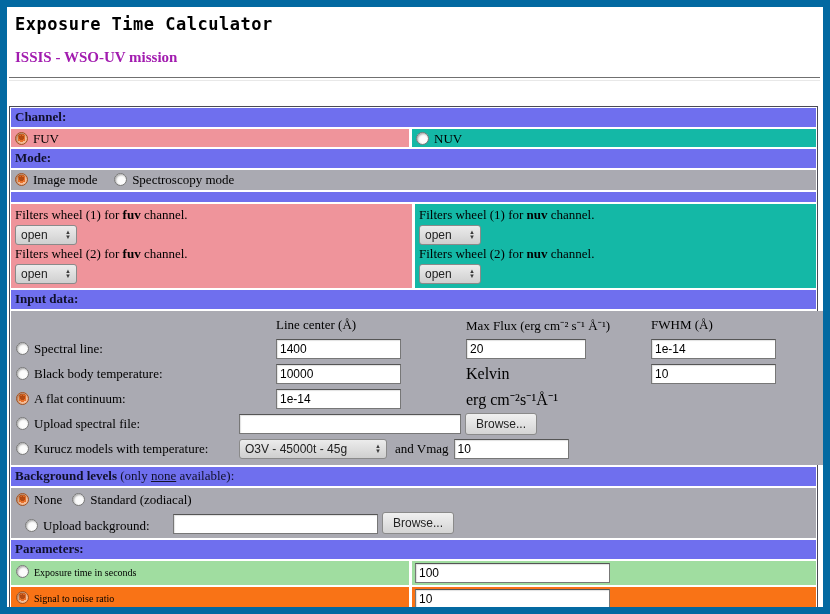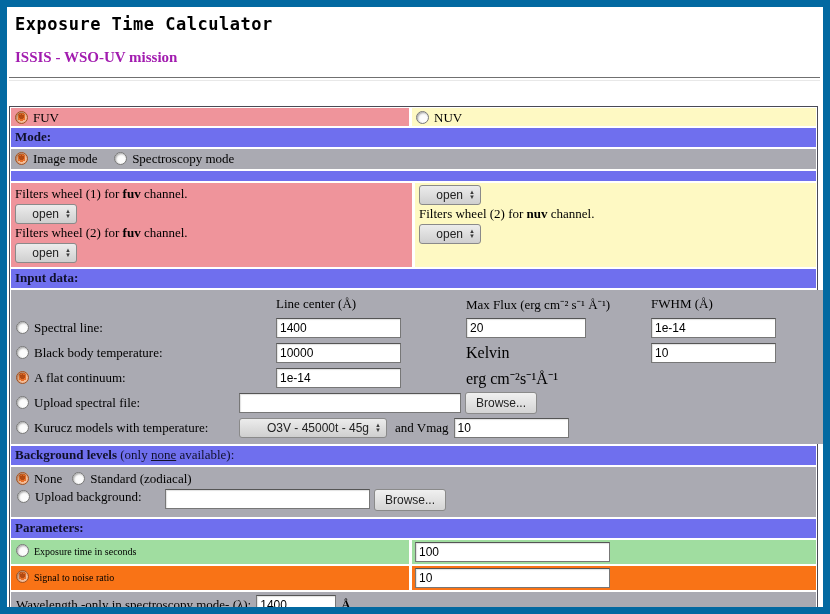--- a/index.html
+++ b/index.html
@@ -10,74 +10,77 @@
   .subtitle a{color:#a21caf;text-decoration:none;cursor:pointer;}
   .rule{margin:11px 3px 0 2px;height:2px;border:none;border-top:1px solid #707070;border-bottom:1px solid #e8e8e8;}
   .etc{margin:25px 5px 0 2px;border:1px solid #4a4a55;background:#fff;padding:1px;
        display:flex;flex-direction:column;gap:2px;}
   .row{display:flex;gap:3px;}
   .cell{box-sizing:border-box;}
   .hdr{background:#6f6fee;height:18px;padding:1px 4px 0 4px;font-size:13px;color:#10102a;flex:1;}
   .hdr b{font-weight:bold;}
   .spacer{background:#6f6fee;height:10px;flex:1;}
   .pink{background:#ef949b;}
-  .darkred{background:#fef9c3;}
+  .darkred{background:#14b8a6;}
   .gray{background:#aaaab2;}
   .gl{background:#a0dda0;}
   .gd{background:#f97316;}
   .half-l{flex:0 0 398px;}
   .half-r{flex:1;}
   .opt-row{height:18px;padding:2px 4px 0 4px;font-size:13px;}
   .radio{display:inline-block;width:11px;height:11px;border-radius:50%;background:#fcfcfc;
          border:1px solid #777;box-shadow:inset 1px 1px 2px rgba(0,0,0,.35);
          vertical-align:-2px;margin-right:5px;cursor:pointer;}
   .radio.checked{border-color:#a2511f;
          background:radial-gradient(circle at 50% 45%, #b34a12 0 2.5px, #e8702a 2.5px 4px, #f6bd97 4px 7px);}
-  .sel{display:inline-flex;align-items:center;justify-content:flex-end;cursor:pointer;
+  .sel{display:inline-flex;align-items:center;justify-content:space-between;cursor:pointer;
        background:linear-gradient(#ececec,#cfcfcf);border:1px solid #8a8a8a;border-radius:3px;
        height:20px;padding:0 5px;font:12px "Liberation Sans",sans-serif;color:#222;width:62px;box-sizing:border-box;}
   .sel.wide{width:148px;}
   .stp{display:flex;flex-direction:column;align-items:center;font-size:6px;line-height:5px;color:#3a3a3a;margin-left:6px;}
   .txt{height:20px;border:1px solid #777;border-top-color:#555;background:#fff;box-sizing:border-box;
        font:12px "Liberation Sans",sans-serif;padding:0 3px;box-shadow:inset 1px 1px 1px rgba(0,0,0,.12);}
   .btn{height:22px;background:linear-gradient(#f0f0f0,#d4d4d4);border:1px solid #8a8a8a;border-radius:3px;
        font:12px "Liberation Sans",sans-serif;padding:0 10px;color:#222;cursor:pointer;}
   .filters-cell{padding:2px 4px 4px 4px;font-size:13px;flex:1;}
   .filters-cell .lbl{display:block;padding:1px 0 2px 0;}
   .grid{display:grid;grid-template-columns:228px 153px 148px 163px 1fr;align-items:center;height:25px;gap:37px;}
   .grid .c1{padding-left:5px;font-size:13px;white-space:nowrap;}
   .colhead{font-size:13px;white-space:nowrap;}
   .flexrow{display:flex;align-items:center;height:25px;}
   .flexrow .c1{flex:0 0 223px;padding-left:5px;font-size:13px;white-space:nowrap;}
   .inp-l{width:125px;} .inp-m{width:120px;} 
   .idata{padding:3px 0 4px 0;flex:1;}
   .bg-sec{padding:2px 0 4px 0;flex:1;font-size:13px;}
   .bg-line1{display:flex;align-items:center;height:20px;padding-left:5px;gap:0;}
   .bg-line1 .opt{margin-right:10px;white-space:nowrap;}
-  .bg-line2{display:flex;align-items:flex-start;height:24px;padding-left:6px;}
+  .bg-line2{display:flex;align-items:flex-end;height:24px;padding-left:14px;}
   .u{text-decoration:underline;}
   .param-label{padding:4px 0 0 5px;font-size:10px;height:24px;box-sizing:border-box;}
   .param-input{padding:2px 0 2px 3px;height:24px;box-sizing:border-box;display:flex;align-items:center;}
   .wl-row{height:26px;display:flex;align-items:center;padding-left:5px;font-size:13px;flex:1;}
   .nw{white-space:nowrap;}
 </style>
 </head>
 <body>
 
 <div class="page">
 
   <div class="title">Exposure Time Calculator</div>
   <div class="subtitle">
     <a>ISSIS - WSO-UV mission</a>
   </div>
   <hr class="rule">
 
   <div class="etc">
 
     <div class="row">
+      <div class="hdr"><b>Channel:</b></div>
+    </div>
+    <div class="row">
       <div class="cell pink half-l opt-row">
         <span class="radio checked"></span><span>FUV</span>
       </div>
       <div class="cell darkred half-r opt-row">
         <span class="radio"></span><span>NUV</span>
       </div>
     </div>
 
     <div class="row">
       <div class="hdr"><b>Mode:</b></div>
@@ -107,20 +110,21 @@
         <span class="lbl"><span>Filters wheel (2) for </span><b>fuv</b><span> channel.</span></span>
         <span class="sel">
             <span>open</span>
             <span class="stp">
               <span>▲</span>
               <span>▼</span>
             </span>
           </span>
       </div>
       <div class="cell darkred half-r filters-cell">
+        <span class="lbl"><span>Filters wheel (1) for </span><b>nuv</b><span> channel.</span></span>
         <span class="sel">
             <span>open</span>
             <span class="stp">
               <span>▲</span>
               <span>▼</span>
             </span>
           </span>
         <span class="lbl"><span>Filters wheel (2) for </span><b>nuv</b><span> channel.</span></span>
         <span class="sel">
             <span>open</span>

